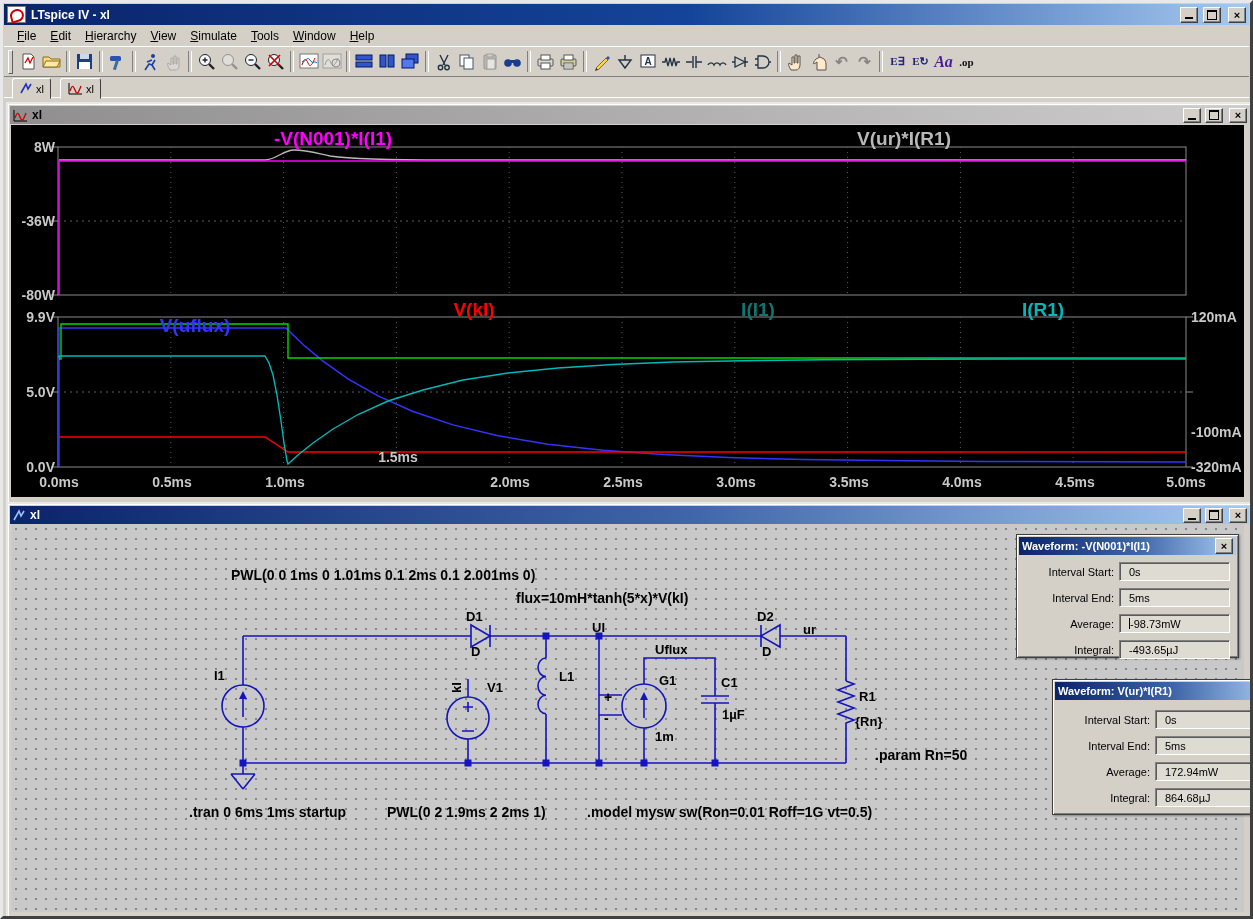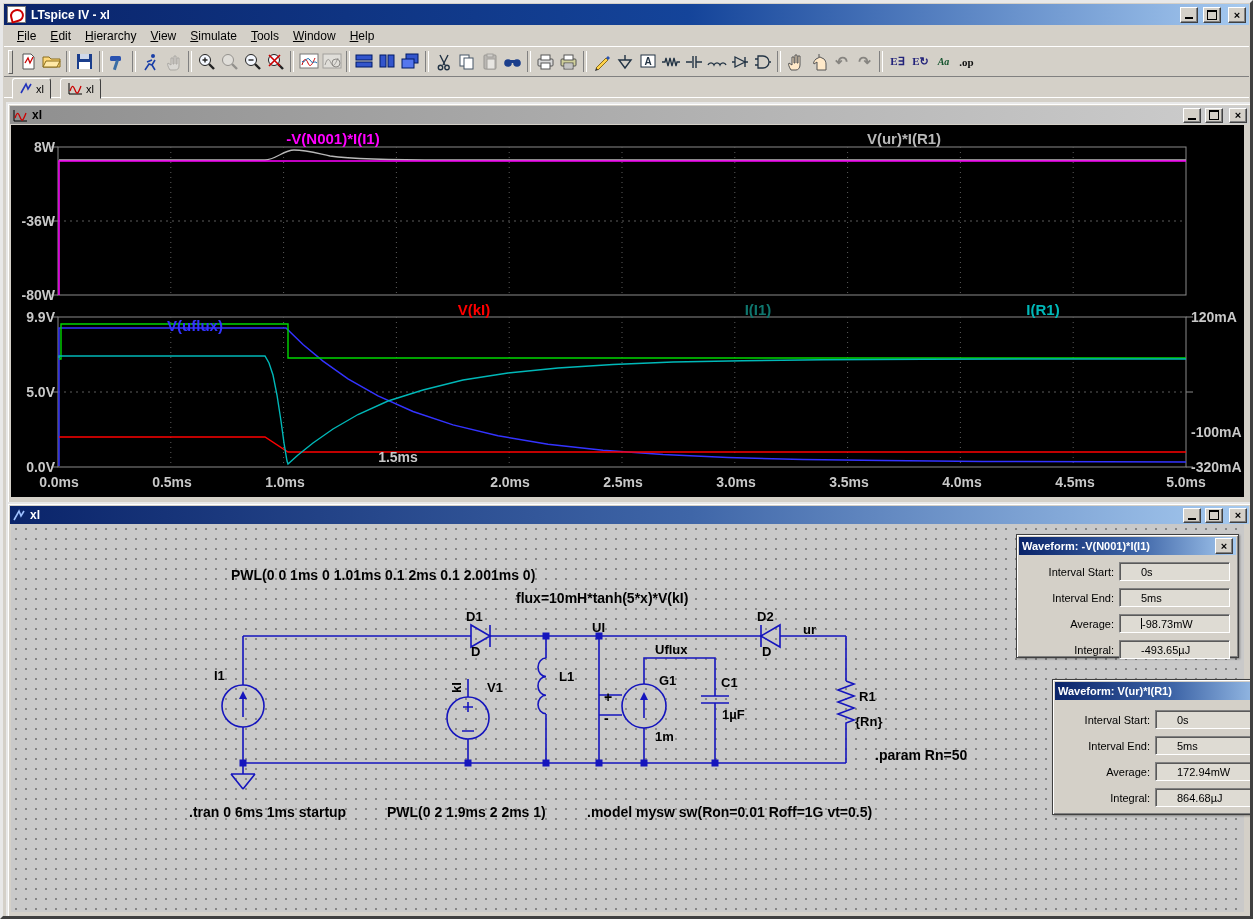--- a/index.html
+++ b/index.html
@@ -51,40 +51,40 @@
      padding:0 2px;font-size:12px;font-weight:bold;}
   .swtitle.inactive{background:linear-gradient(90deg,#8f8f8f,#cdcdcd);color:#000;}
   .swtitle.active{background:linear-gradient(90deg,#0a246a,#3f66a8 55%,#a6caf0);color:#fff;}
   .swtitle .tb-spacer{flex:1;}
   .swtitle .wb{width:16px;height:13px;}
   
   #waveclient{position:absolute;left:8px;top:122px;width:1233px;height:372px;background:#000;}
   .axlabel{position:absolute;color:#c8c8c8;font-size:14px;font-weight:bold;line-height:12px;white-space:nowrap;z-index:2;}
   .axlabel.rt{text-align:right;width:34px;}
   .axlabel.cx{transform:translateX(-50%);}
-  .trlabel{position:absolute;font-size:15px;font-weight:bold;line-height:13px;transform:translateX(-50%);white-space:nowrap;z-index:2;}
+  .trlabel{position:absolute;font-size:19px;font-weight:bold;line-height:13px;transform:translateX(-50%);white-space:nowrap;z-index:2;}
   #wavesvg,#schsvg{position:absolute;z-index:1;}
   
   #schclient{position:absolute;left:8px;top:521px;width:1233px;height:388px;
      background:#c9c9c9;
      background-image:radial-gradient(#868686 1px,transparent 1.3px);
      background-size:10px 10px;}
   .schtext{font-family:"Liberation Sans",sans-serif;font-weight:bold;fill:#000;}
   
   .dlg{position:absolute;width:223px;background:#d4d0c8;z-index:5;border:1px solid #404040;
      box-shadow:inset 1px 1px 0 #fff,inset -1px -1px 0 #808080,1px 1px 2px rgba(0,0,0,.35);
      padding:2px;box-sizing:border-box;}
   .dlgtitle{height:18px;background:linear-gradient(90deg,#0a246a,#3f66a8 55%,#a6caf0);
      color:#fff;font-weight:bold;font-size:11px;display:flex;align-items:center;padding:0 3px;}
   .dlgtitle .tb-spacer{flex:1;}
   .dlgrow{display:flex;align-items:center;margin:7px 6px 0 0;}
   .dlglabel{width:95px;text-align:right;font-size:11px;color:#000;padding-right:5px;flex:0 0 auto;}
   .dlgfield{flex:1;height:17px;background:#dedbd3;border:1px solid;
      border-color:#808080 #fff #fff #808080;box-shadow:inset 1px 1px 0 #5a5a5a;
-     font-size:11px;color:#000;display:flex;align-items:center;padding:0 21px;overflow:hidden;}
+     font-size:11px;color:#000;display:flex;align-items:center;padding:0 9px;overflow:hidden;}
   .caret{display:inline-block;width:1px;height:11px;background:#000;margin-right:0px;}
 </style>
 </head>
 <body>
 
 <div id="root">
 
   <div class="titlebar">
     <span class="app-icon"></span>
     <span>LTspice IV - xl</span>
@@ -311,21 +311,21 @@
         <svg width="18" height="18">
           <path d="M7 17V9L4 11c-1-1 0-3 2-5l4-2 4 2c1 1 2 3 2 5v6z" fill="#ffe9c9" stroke="#555"></path>
           <path d="M9 4V1" stroke="#555"></path>
         </svg>
       </span>
     <span class="tbi gray txt" style="font-size:15px">↶</span>
     <span class="tbi gray txt" style="font-size:15px">↷</span>
     <span class="sep"></span>
     <span class="tbi txt">E∃</span>
     <span class="tbi txt">E↻</span>
-    <span class="tbi txt" style="font-style:italic;font-size:10px;color:#14532d">Aa</span>
+    <span class="tbi txt" style="font-style:italic;font-size:16px;color:#4c1d95">Aa</span>
     <span class="tbi txt" style="color:#111">.op</span>
   </div>
 
   <div class="tabbar">
     <div class="baseline"></div>
     <div class="tab" style="left:8px;">
       <svg width="14" height="13">
           <path d="M2 11L7 2l2 5 3-5" stroke="#2233bb" fill="none" stroke-width="1.6"></path>
         </svg>
       <span>xl</span>

